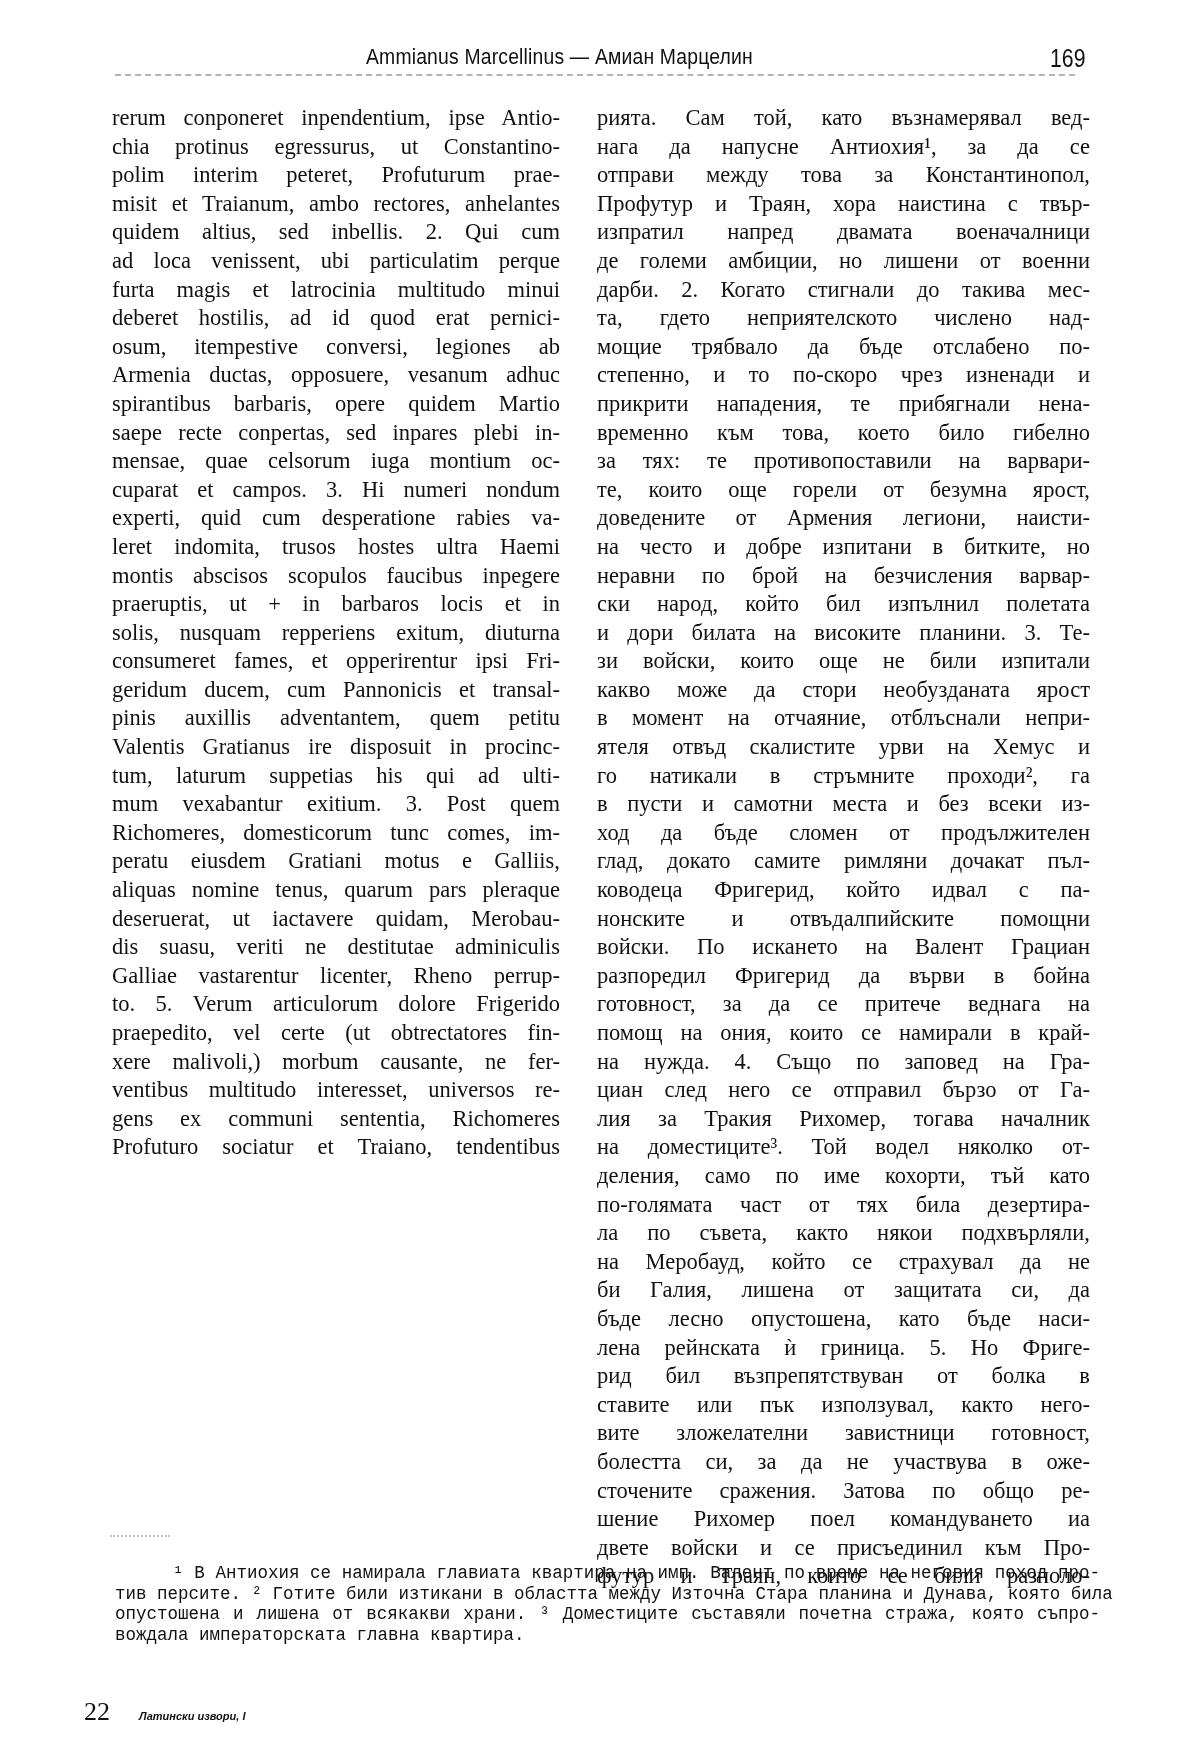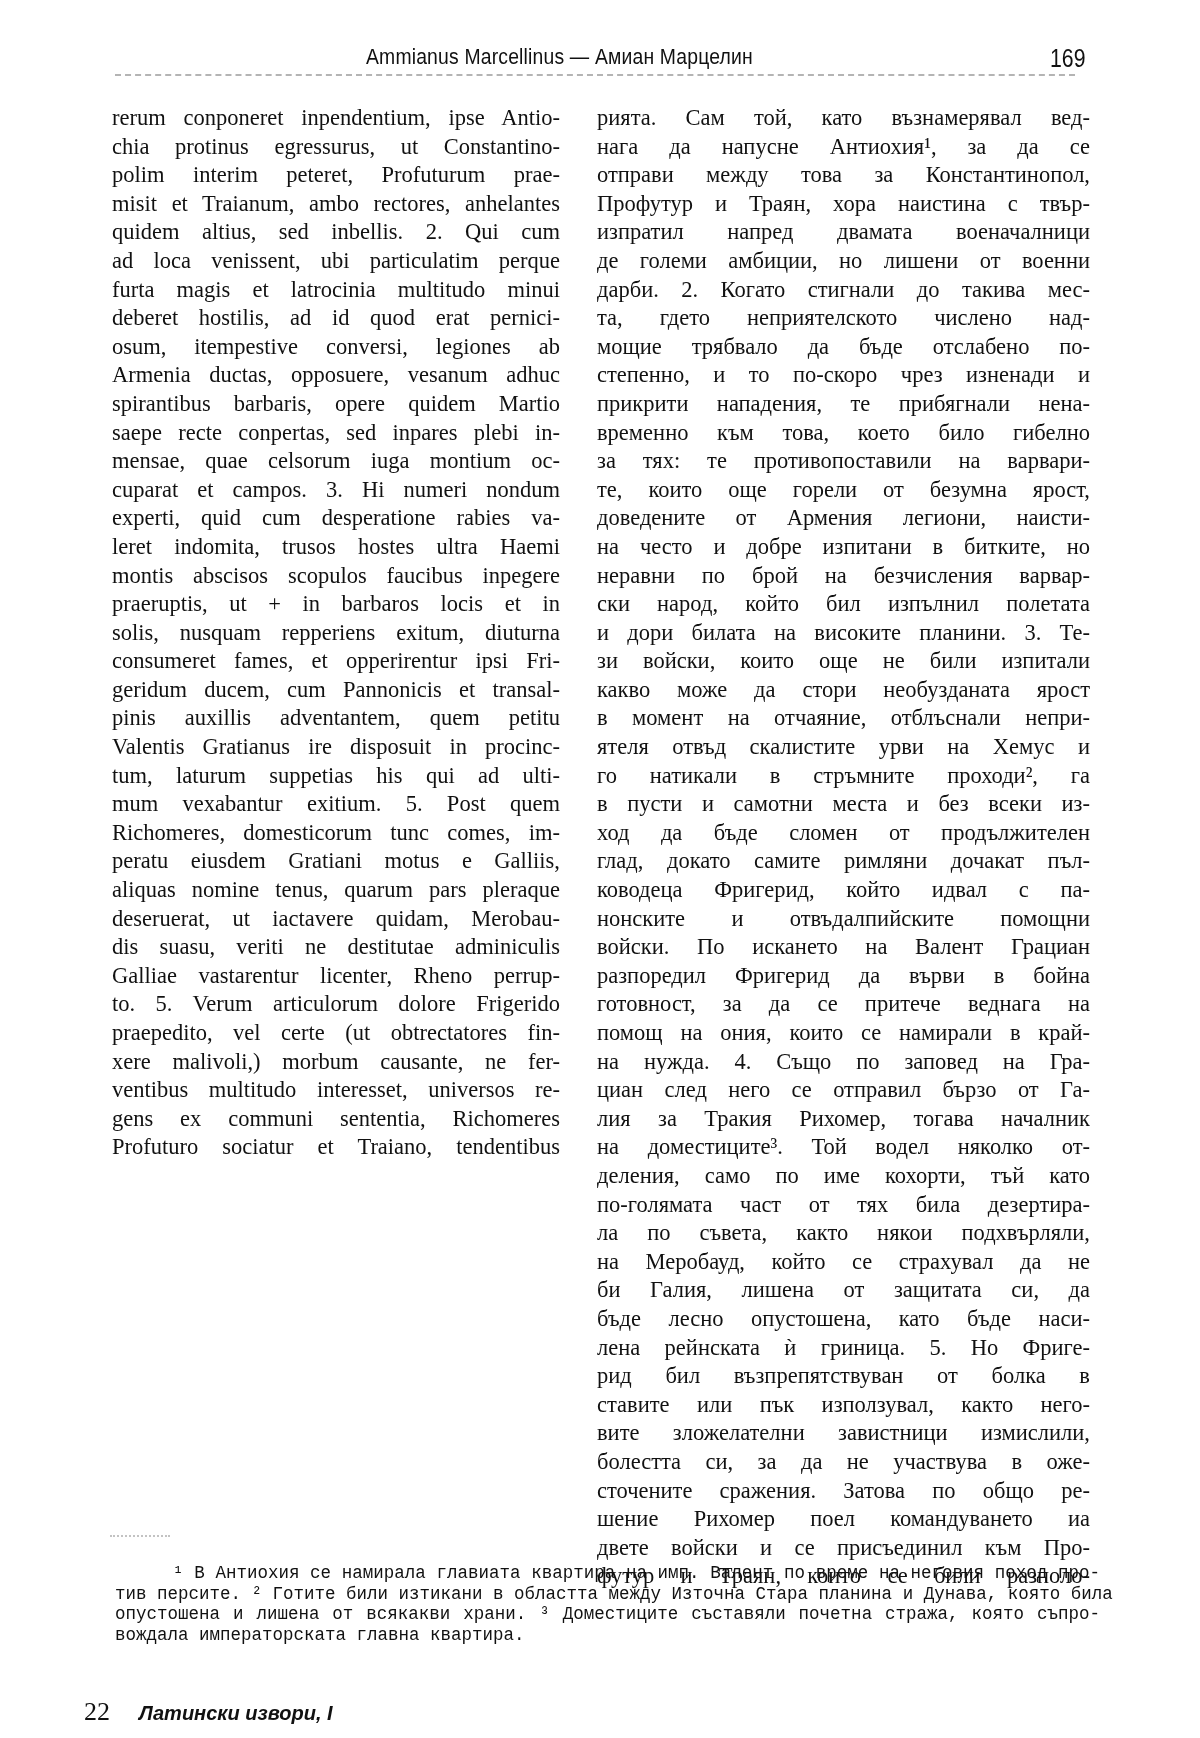--- a/index.html
+++ b/index.html
@@ -11,21 +11,21 @@
   .col { position: absolute; top: 104px; font-size: 22.5px; line-height: 28.6px; }
   .col-left { left: 112px; width: 448px; }
   .col-right { left: 597px; width: 493px; }
   .line { display: block; white-space: nowrap; text-align: justify; text-align-last: justify; height: 28.6px; overflow: visible; }
   .footnotes { position: absolute; left: 115px; top: 1563px; width: 985px; font-family: Liberation Mono, monospace; font-size: 17.5px; line-height: 20.5px; }
   .fn-line { display: block; white-space: nowrap; text-align: justify; text-align-last: justify; }
   .fn-line.last { text-align-last: left; }
   .fn-line.indent { padding-left: 58px; }
   .footer { position: absolute; left: 84px; top: 1697px; font-size: 20px; white-space: nowrap; }
   .footer-num { font-family: "Liberation Serif", serif; font-size: 26px; margin-right: 24px; }
-  .footer-title { font-family: "Liberation Sans", sans-serif; font-style: italic; font-weight: bold; font-size: 20px; }
+  .footer-title { font-family: "Liberation Sans", sans-serif; font-style: italic; font-weight: bold; font-size: 11px; }
   .specks { position: absolute; left: 110px; top: 1535px; width: 60px; height: 2px; border-top: 2px dotted #888; opacity: 0.5; }
 </style>
 </head>
 <body>
 
 <div class="header">
   <span class="running-title">Ammianus Marcellinus — Амиан Марцелин</span>
   <span class="page-number">169</span>
   <div class="header-rule"></div>
 </div>
@@ -48,21 +48,21 @@
     <span class="line">experti, quid cum desperatione rabies va-</span>
     <span class="line">leret indomita, trusos hostes ultra Haemi</span>
     <span class="line">montis abscisos scopulos faucibus inpegere</span>
     <span class="line">praeruptis, ut + in barbaros locis et in</span>
     <span class="line">solis, nusquam repperiens exitum, diuturna</span>
     <span class="line">consumeret fames, et opperirentur ipsi Fri-</span>
     <span class="line">geridum ducem, cum Pannonicis et transal-</span>
     <span class="line">pinis auxillis adventantem, quem petitu</span>
     <span class="line">Valentis Gratianus ire disposuit in procinc-</span>
     <span class="line">tum, laturum suppetias his qui ad ulti-</span>
-    <span class="line">mum vexabantur exitium. 5. Post quem</span>
+    <span class="line">mum vexabantur exitium. 3. Post quem</span>
     <span class="line">Richomeres, domesticorum tunc comes, im-</span>
     <span class="line">peratu eiusdem Gratiani motus e Galliis,</span>
     <span class="line">aliquas nomine tenus, quarum pars pleraque</span>
     <span class="line">deseruerat, ut iactavere quidam, Merobau-</span>
     <span class="line">dis suasu, veriti ne destitutae adminiculis</span>
     <span class="line">Galliae vastarentur licenter, Rheno perrup-</span>
     <span class="line">to. 5. Verum articulorum dolore Frigerido</span>
     <span class="line">praepedito, vel certe (ut obtrectatores fin-</span>
     <span class="line">xere malivoli,) morbum causante, ne fer-</span>
     <span class="line">ventibus multitudo interesset, universos re-</span>
@@ -109,21 +109,21 @@
     <span class="line">на доместиците³. Той водел няколко от-</span>
     <span class="line">деления, само по име кохорти, тъй като</span>
     <span class="line">по-голямата част от тях била дезертира-</span>
     <span class="line">ла по съвета, както някои подхвърляли,</span>
     <span class="line">на Меробауд, който се страхувал да не</span>
     <span class="line">би Галия, лишена от защитата си, да</span>
     <span class="line">бъде лесно опустошена, като бъде наси-</span>
     <span class="line">лена рейнската ѝ гриница. 5. Но Фриге-</span>
     <span class="line">рид бил възпрепятствуван от болка в</span>
     <span class="line">ставите или пък използувал, както него-</span>
-    <span class="line">вите зложелателни завистници измислили,</span>
+    <span class="line">вите зложелателни завистници готовност,</span>
     <span class="line">болестта си, за да не участвува в оже-</span>
     <span class="line">сточените сражения. Затова по общо ре-</span>
     <span class="line">шение Рихомер поел командуването иа</span>
     <span class="line">двете войски и се присъединил към Про-</span>
     <span class="line">футур и Траян, които се били разполо-</span>
   </div>
 
 <div class="specks"></div>
 
 <div class="footnotes" id="fn-block">

